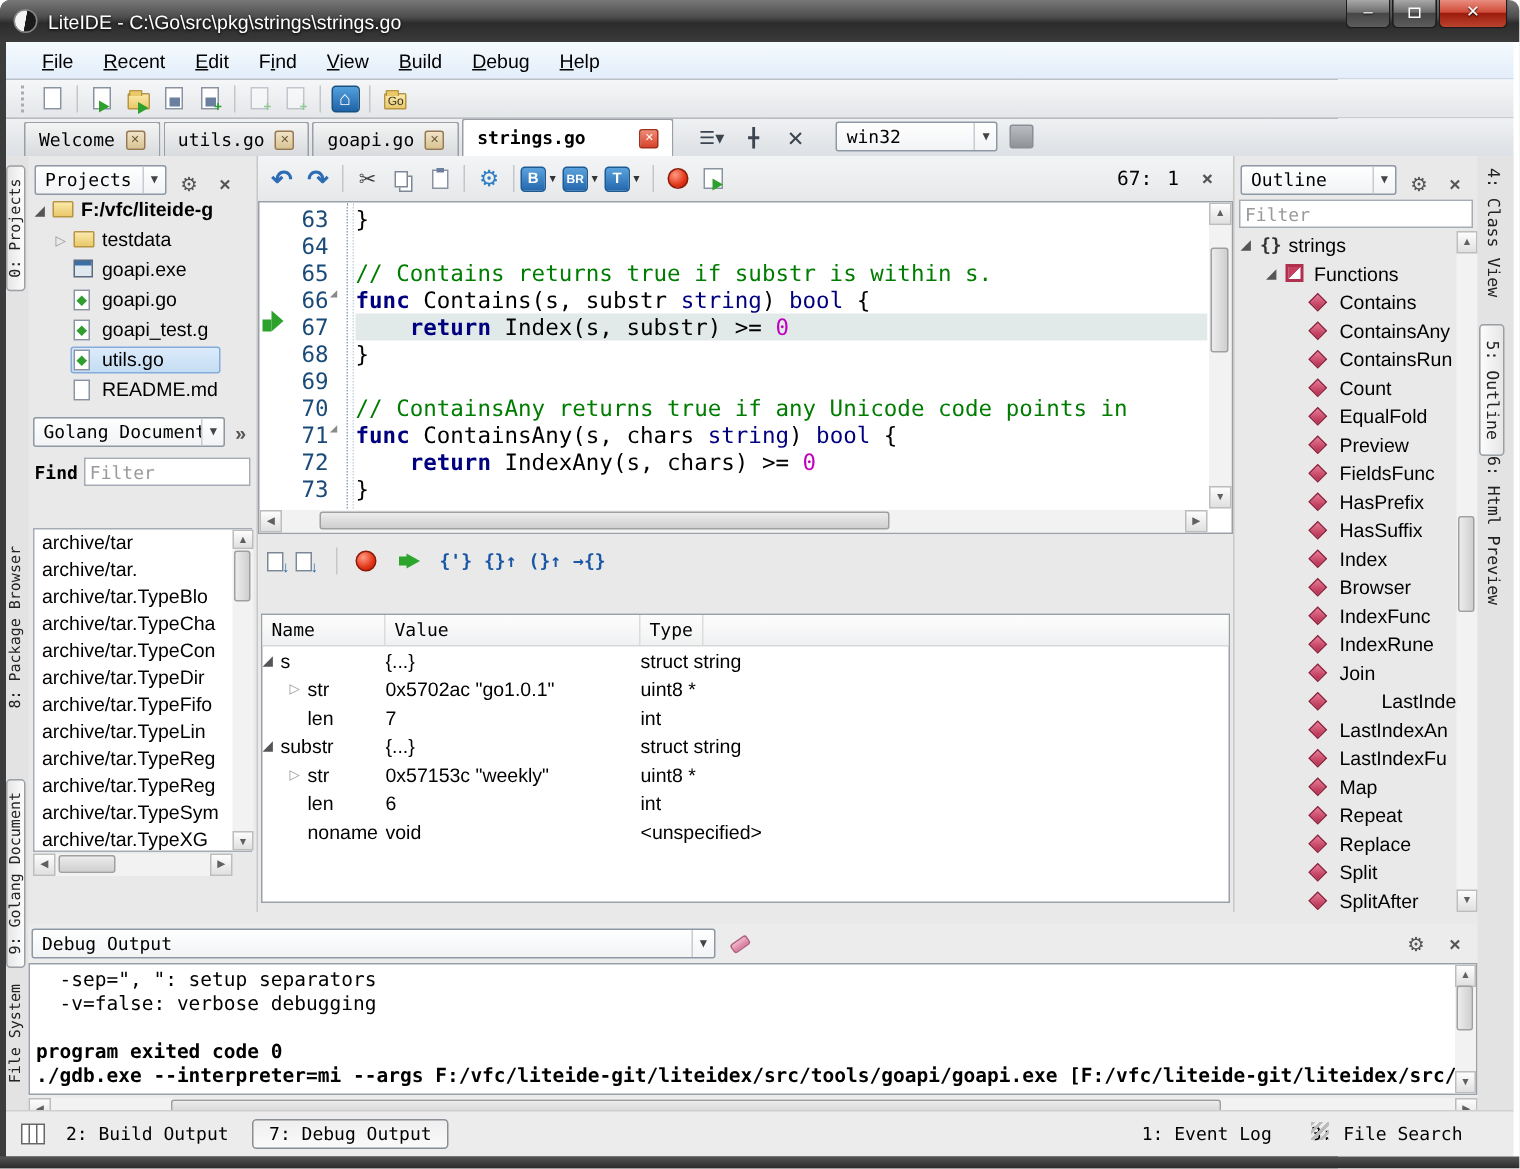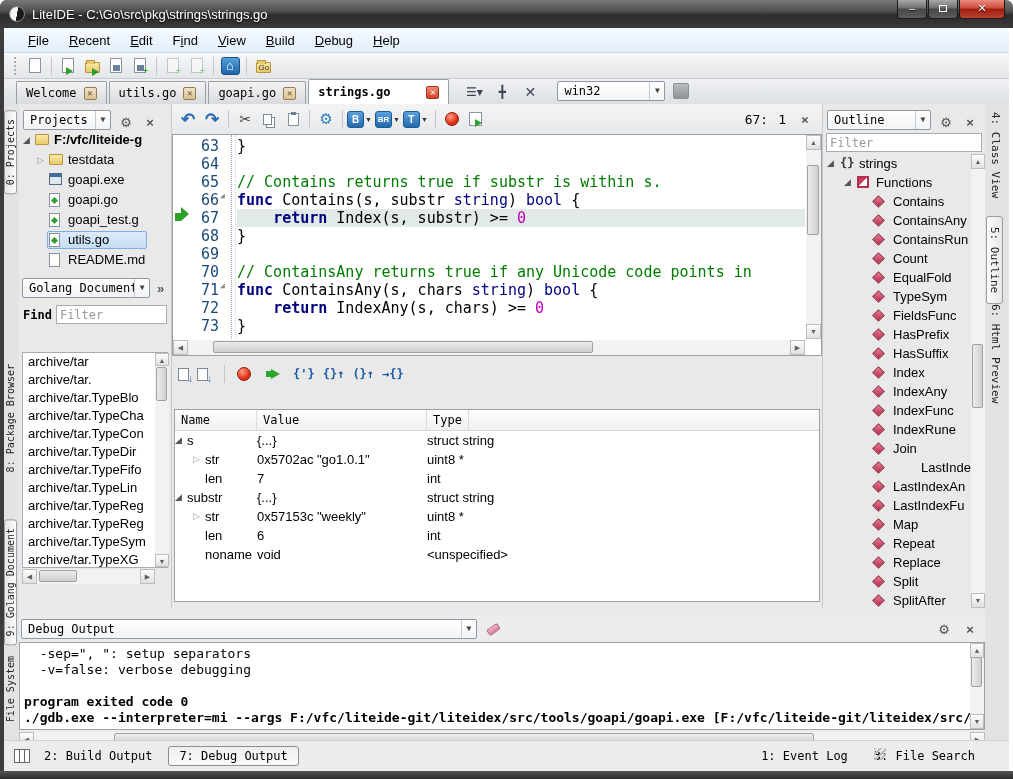--- a/index.html
+++ b/index.html
@@ -603,41 +603,41 @@
             <div class="orow">
               <span class="ic ic-func-icon" style="left: 51px;"></span>
               <span class="lbl" style="position: absolute; left: 70px; right: 0px; overflow: hidden;">Count</span>
             </div>
             <div class="orow">
               <span class="ic ic-func-icon" style="left: 51px;"></span>
               <span class="lbl" style="position: absolute; left: 70px; right: 0px; overflow: hidden;">EqualFold</span>
             </div>
             <div class="orow">
               <span class="ic ic-func-icon" style="left: 51px;"></span>
-              <span class="lbl" style="position: absolute; left: 70px; right: 0px; overflow: hidden;">TypeSym</span>
+              <span class="lbl" style="position: absolute; left: 70px; right: 0px; overflow: hidden;">Preview</span>
             </div>
             <div class="orow">
               <span class="ic ic-func-icon" style="left: 51px;"></span>
               <span class="lbl" style="position: absolute; left: 70px; right: 0px; overflow: hidden;">FieldsFunc</span>
             </div>
             <div class="orow">
               <span class="ic ic-func-icon" style="left: 51px;"></span>
               <span class="lbl" style="position: absolute; left: 70px; right: 0px; overflow: hidden;">HasPrefix</span>
             </div>
             <div class="orow">
               <span class="ic ic-func-icon" style="left: 51px;"></span>
               <span class="lbl" style="position: absolute; left: 70px; right: 0px; overflow: hidden;">HasSuffix</span>
             </div>
             <div class="orow">
               <span class="ic ic-func-icon" style="left: 51px;"></span>
               <span class="lbl" style="position: absolute; left: 70px; right: 0px; overflow: hidden;">Index</span>
             </div>
             <div class="orow">
               <span class="ic ic-func-icon" style="left: 51px;"></span>
-              <span class="lbl" style="position: absolute; left: 70px; right: 0px; overflow: hidden;">IndexAny</span>
+              <span class="lbl" style="position: absolute; left: 70px; right: 0px; overflow: hidden;">Browser</span>
             </div>
             <div class="orow">
               <span class="ic ic-func-icon" style="left: 51px;"></span>
               <span class="lbl" style="position: absolute; left: 70px; right: 0px; overflow: hidden;">IndexFunc</span>
             </div>
             <div class="orow">
               <span class="ic ic-func-icon" style="left: 51px;"></span>
               <span class="lbl" style="position: absolute; left: 70px; right: 0px; overflow: hidden;">IndexRune</span>
             </div>
             <div class="orow">

